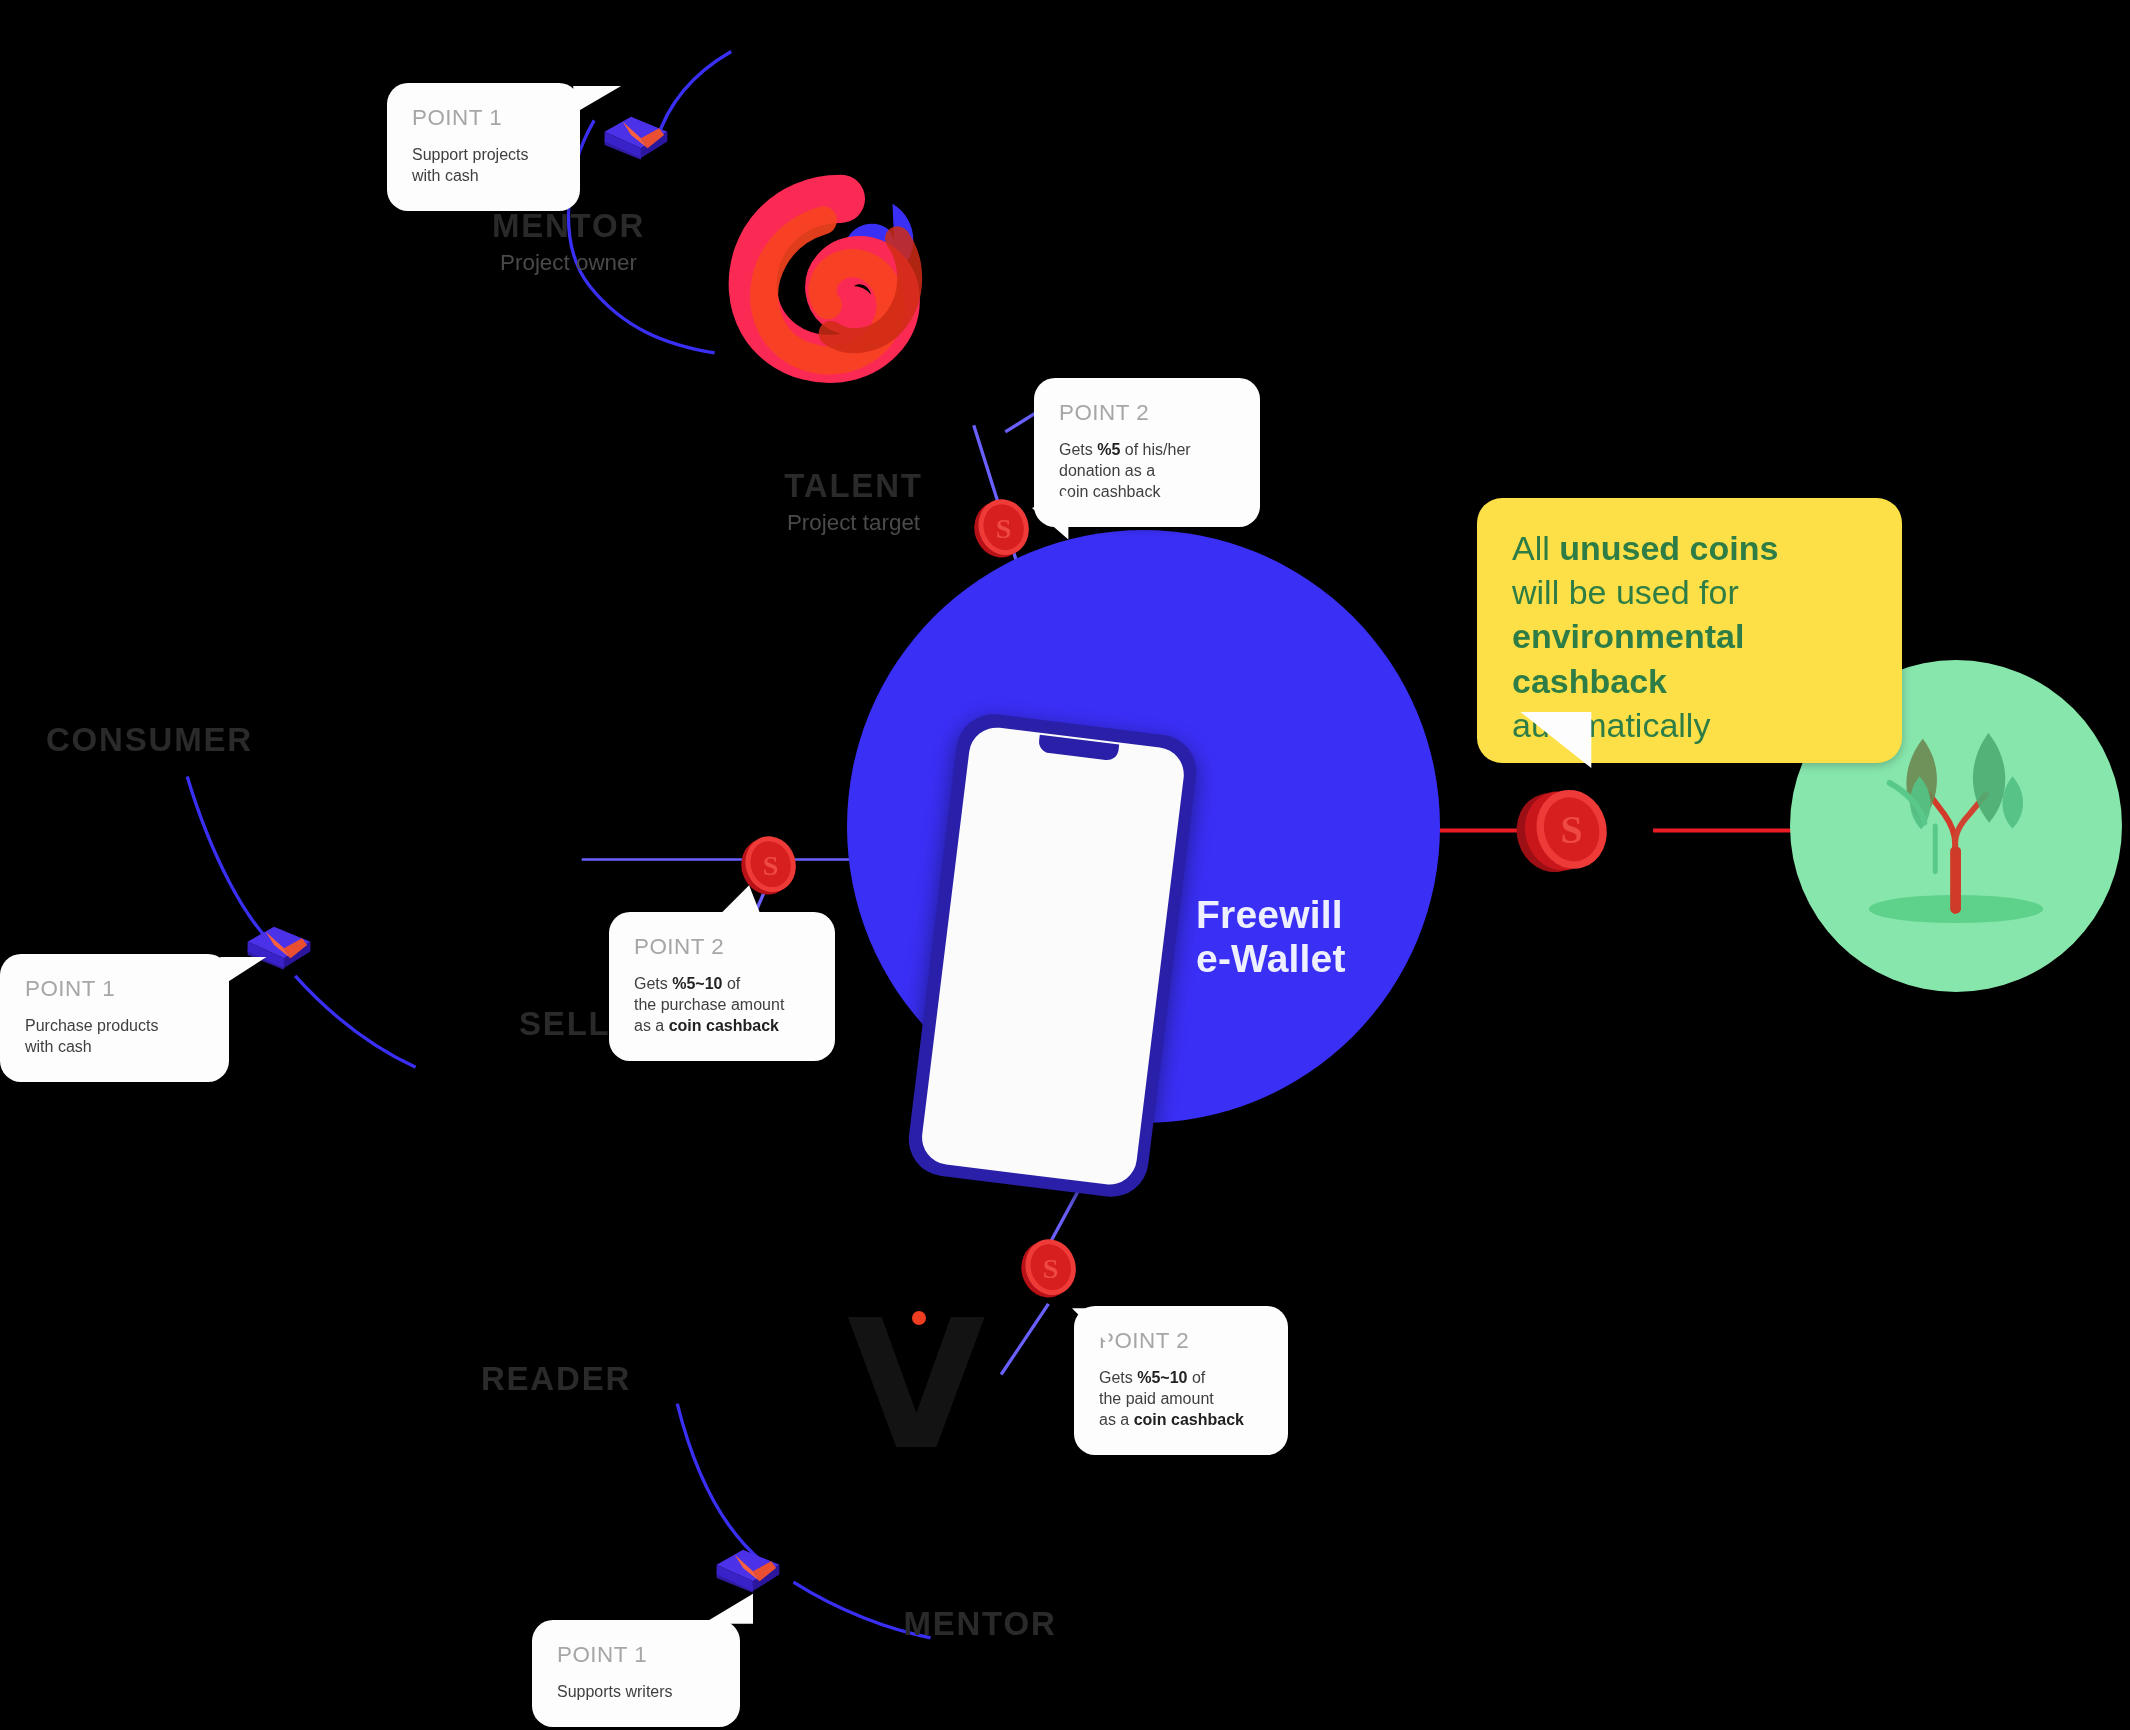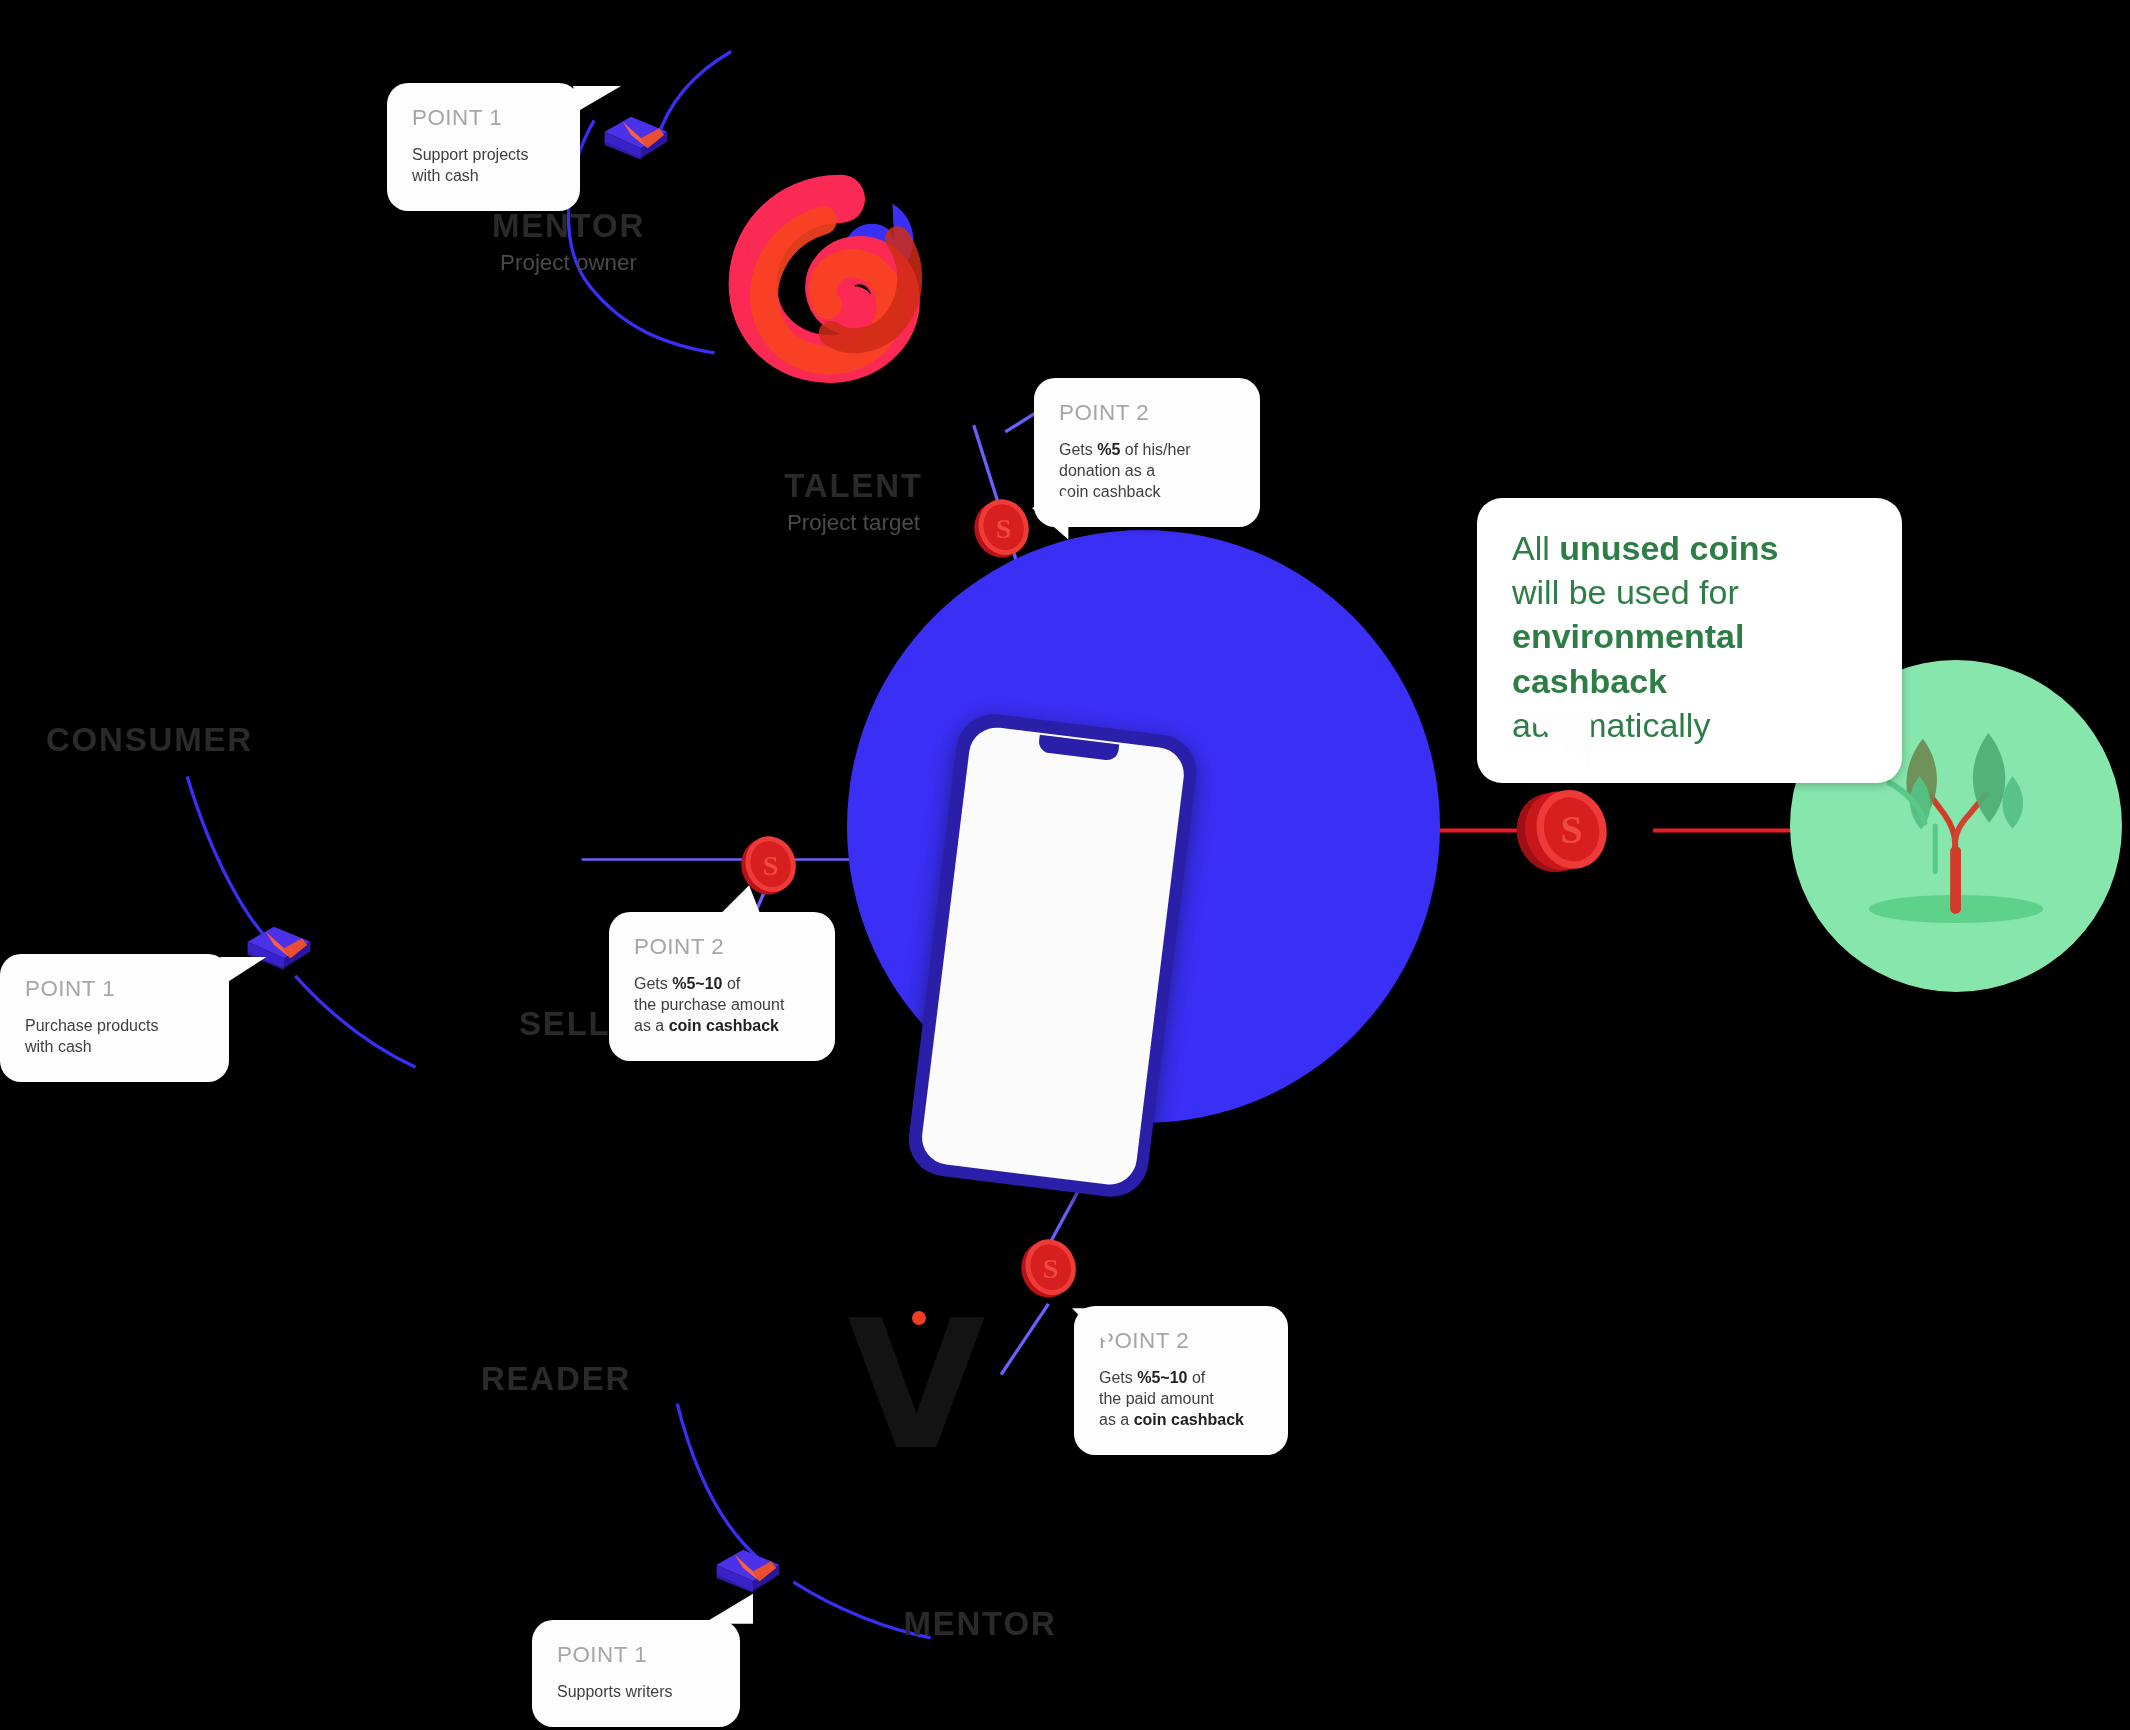--- a/index.html
+++ b/index.html
@@ -34,22 +34,22 @@
   }
   .bubble .body {
     font-size:16px; color:#3f3f3f; line-height:1.32; font-weight:400;
   }
   .bubble .body b { font-weight:700; color:#222; }
   
   .tail { position:absolute; width:0; height:0; }
 
   
   .bubble-green {
-    position:absolute; background:#ffffff; border-radius:25px;
-    padding:28px 33px 36px 35px; box-shadow:0 1.7px 10px rgba(0,0,0,.25);
+    position:absolute; background:#fde047; border-radius:25px;
+    padding:28px 33px 16px 35px; box-shadow:0 1.7px 10px rgba(0,0,0,.25);
   }
   .bubble-green .gtext {
     font-size:34px; line-height:1.30; color:#2e7d46; font-weight:400;
   }
   .bubble-green .gtext b { font-weight:700; color:#2e7d46; }
 
   
   #blue-disc {
     position:absolute; left:847px; top:530px; width:593px; height:593px;
     border-radius:50%; background:#3a2ff5;
@@ -146,20 +146,22 @@
   </svg>
 
   <div id="blue-disc"></div>
 
   <div id="phone">
     <div class="shell"></div>
     <div class="screen"></div>
     <div class="notch"></div>
   </div>
 
+  <div id="wallet-label">Freewill
+e-Wallet</div>
 
   <div id="green-disc">
     <svg width="332" height="332" viewBox="0 0 400 400">
       <ellipse cx="200" cy="300" rx="105" ry="17" fill="#5ed18a"></ellipse>
       <path d="M199,302 L199,222 C199,210 196,200 186,186 L168,162" stroke="#d23b2a" stroke-width="7" fill="none" stroke-linecap="round"></path>
       <path d="M199,302 L199,222 C199,208 205,198 216,186 L236,162" stroke="#cf4331" stroke-width="7" fill="none" stroke-linecap="round"></path>
       <rect x="193" y="225" width="13" height="80" rx="5" fill="#cf3b28"></rect>
       <path d="M160,95 C134,128 134,168 158,196 C182,168 184,126 160,95 Z" fill="#6e8a52" opacity=".92"></path>
       <path d="M239,88 C214,122 214,165 240,196 C266,165 266,122 239,88 Z" fill="#4fae72" opacity=".92"></path>
       <path d="M156,140 C140,160 141,186 158,204 C174,186 173,159 156,140 Z" fill="#55c184" opacity=".95"></path>

